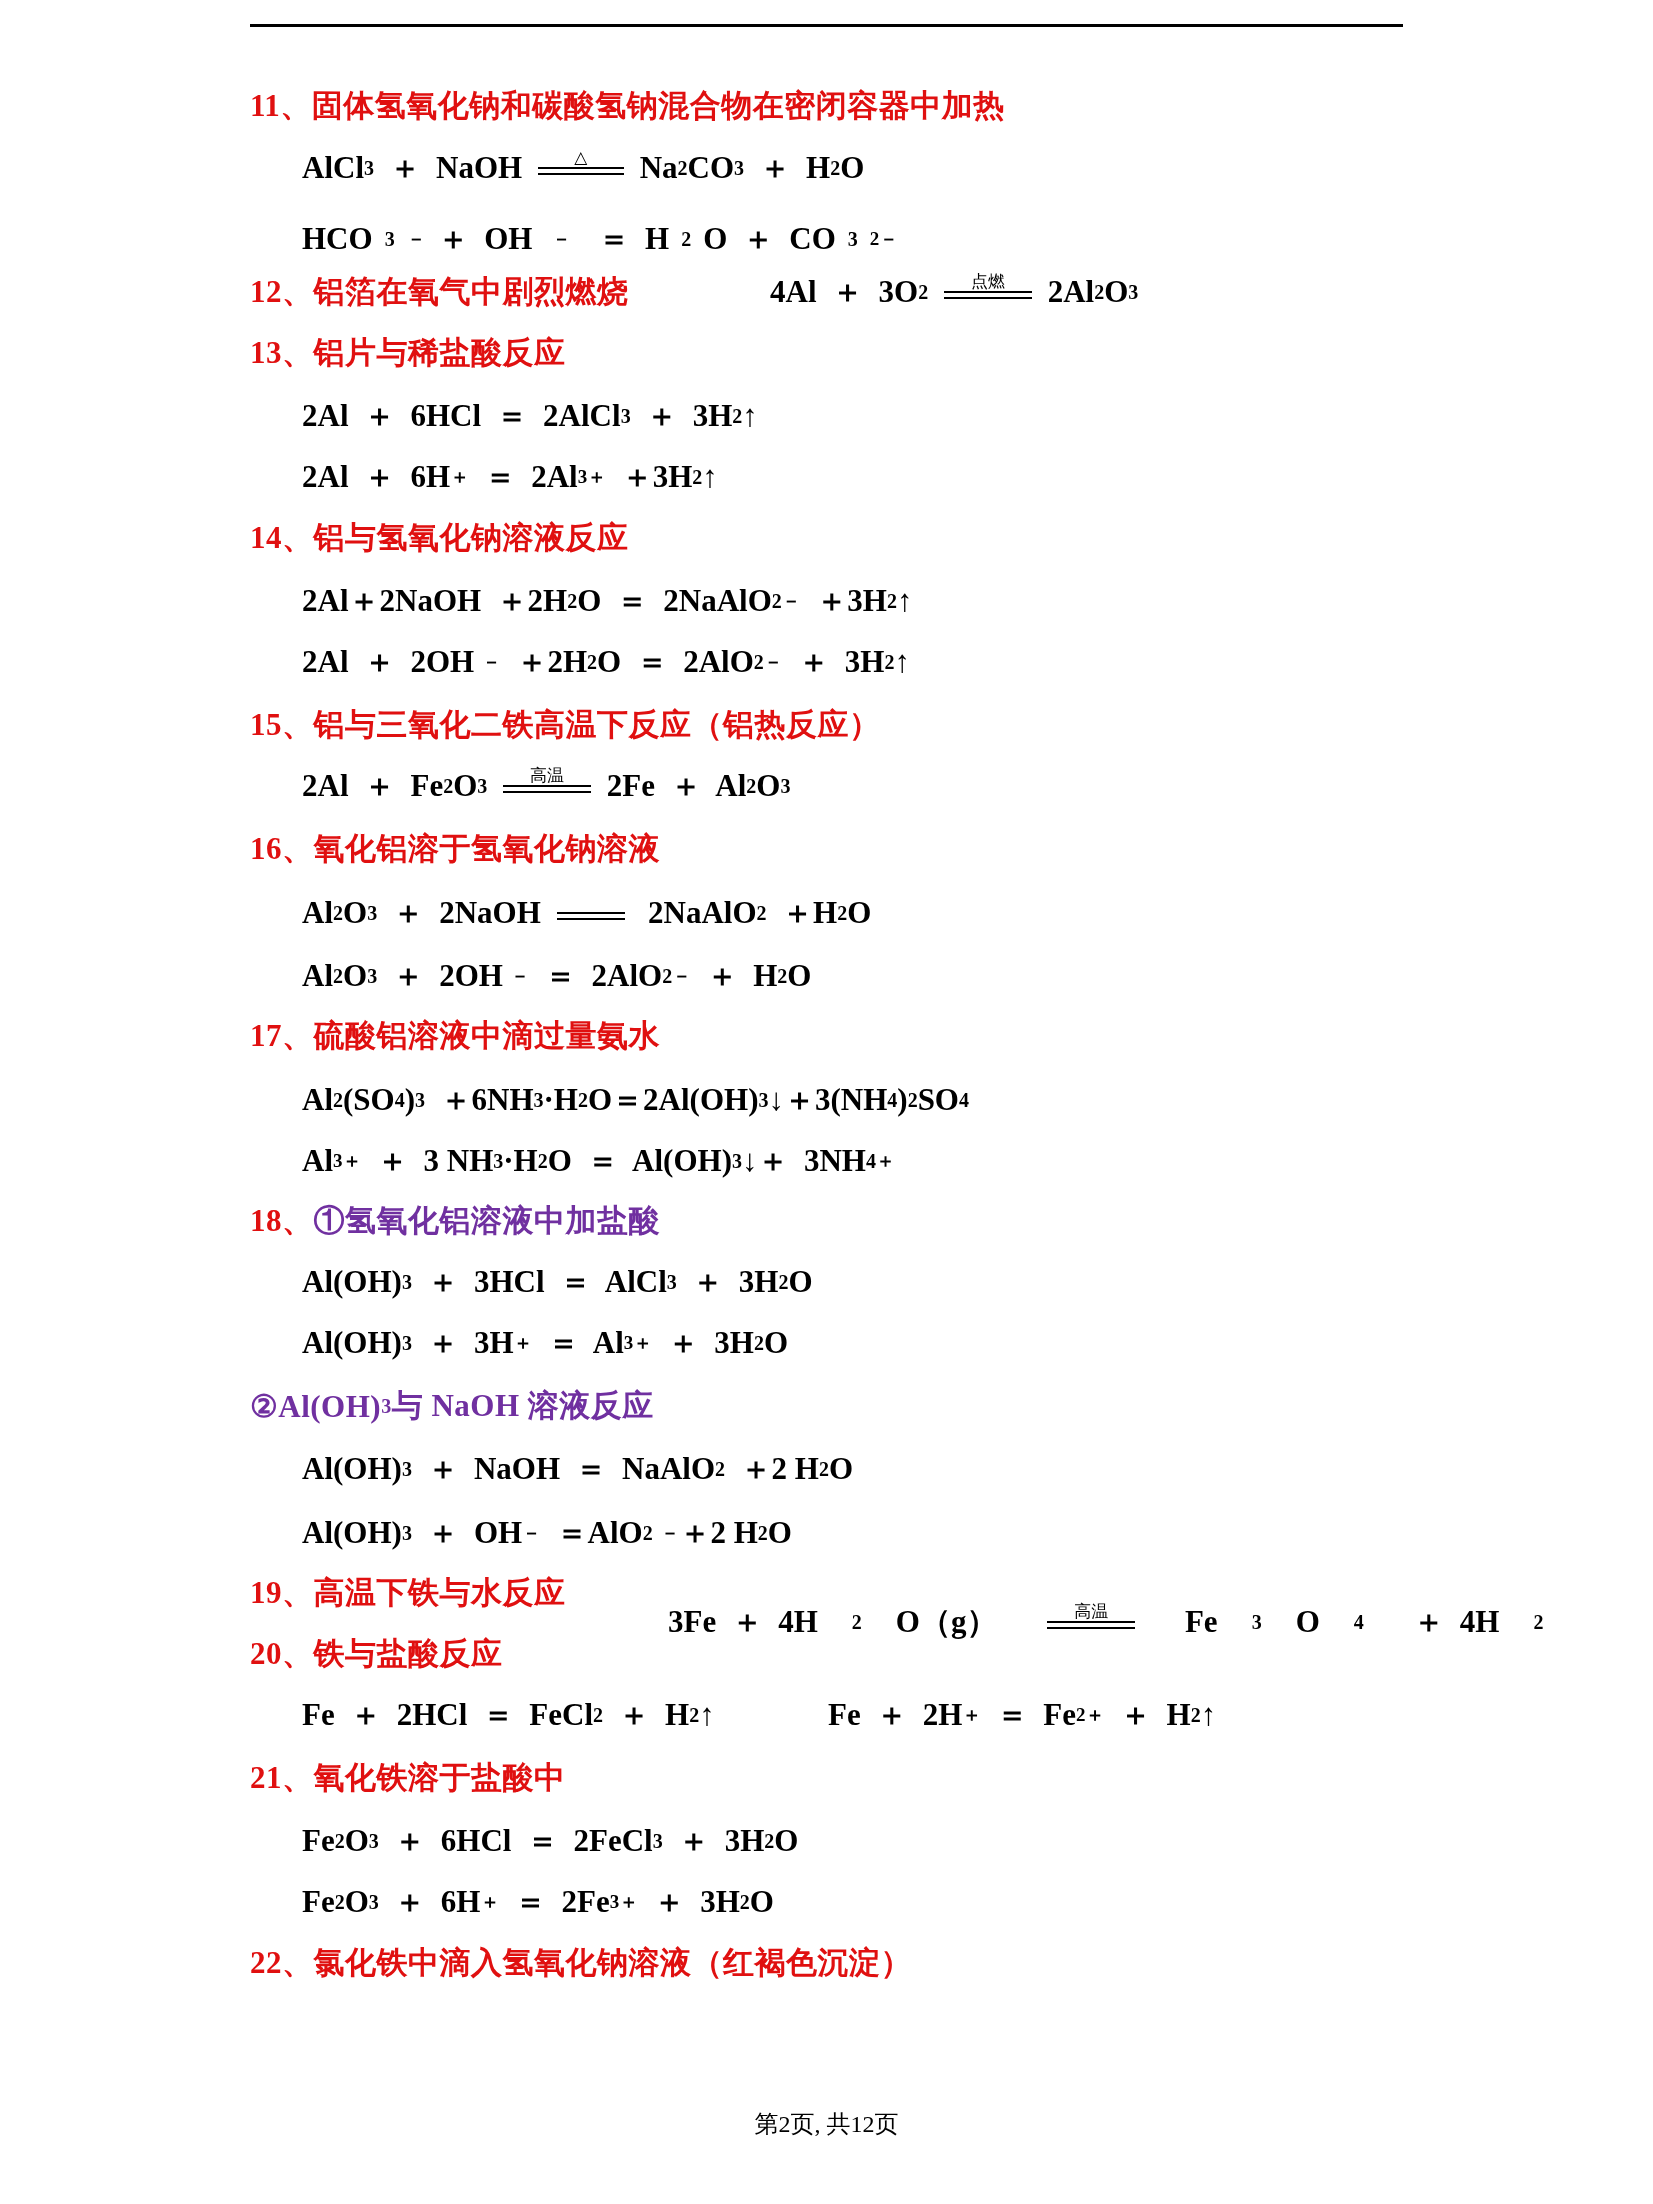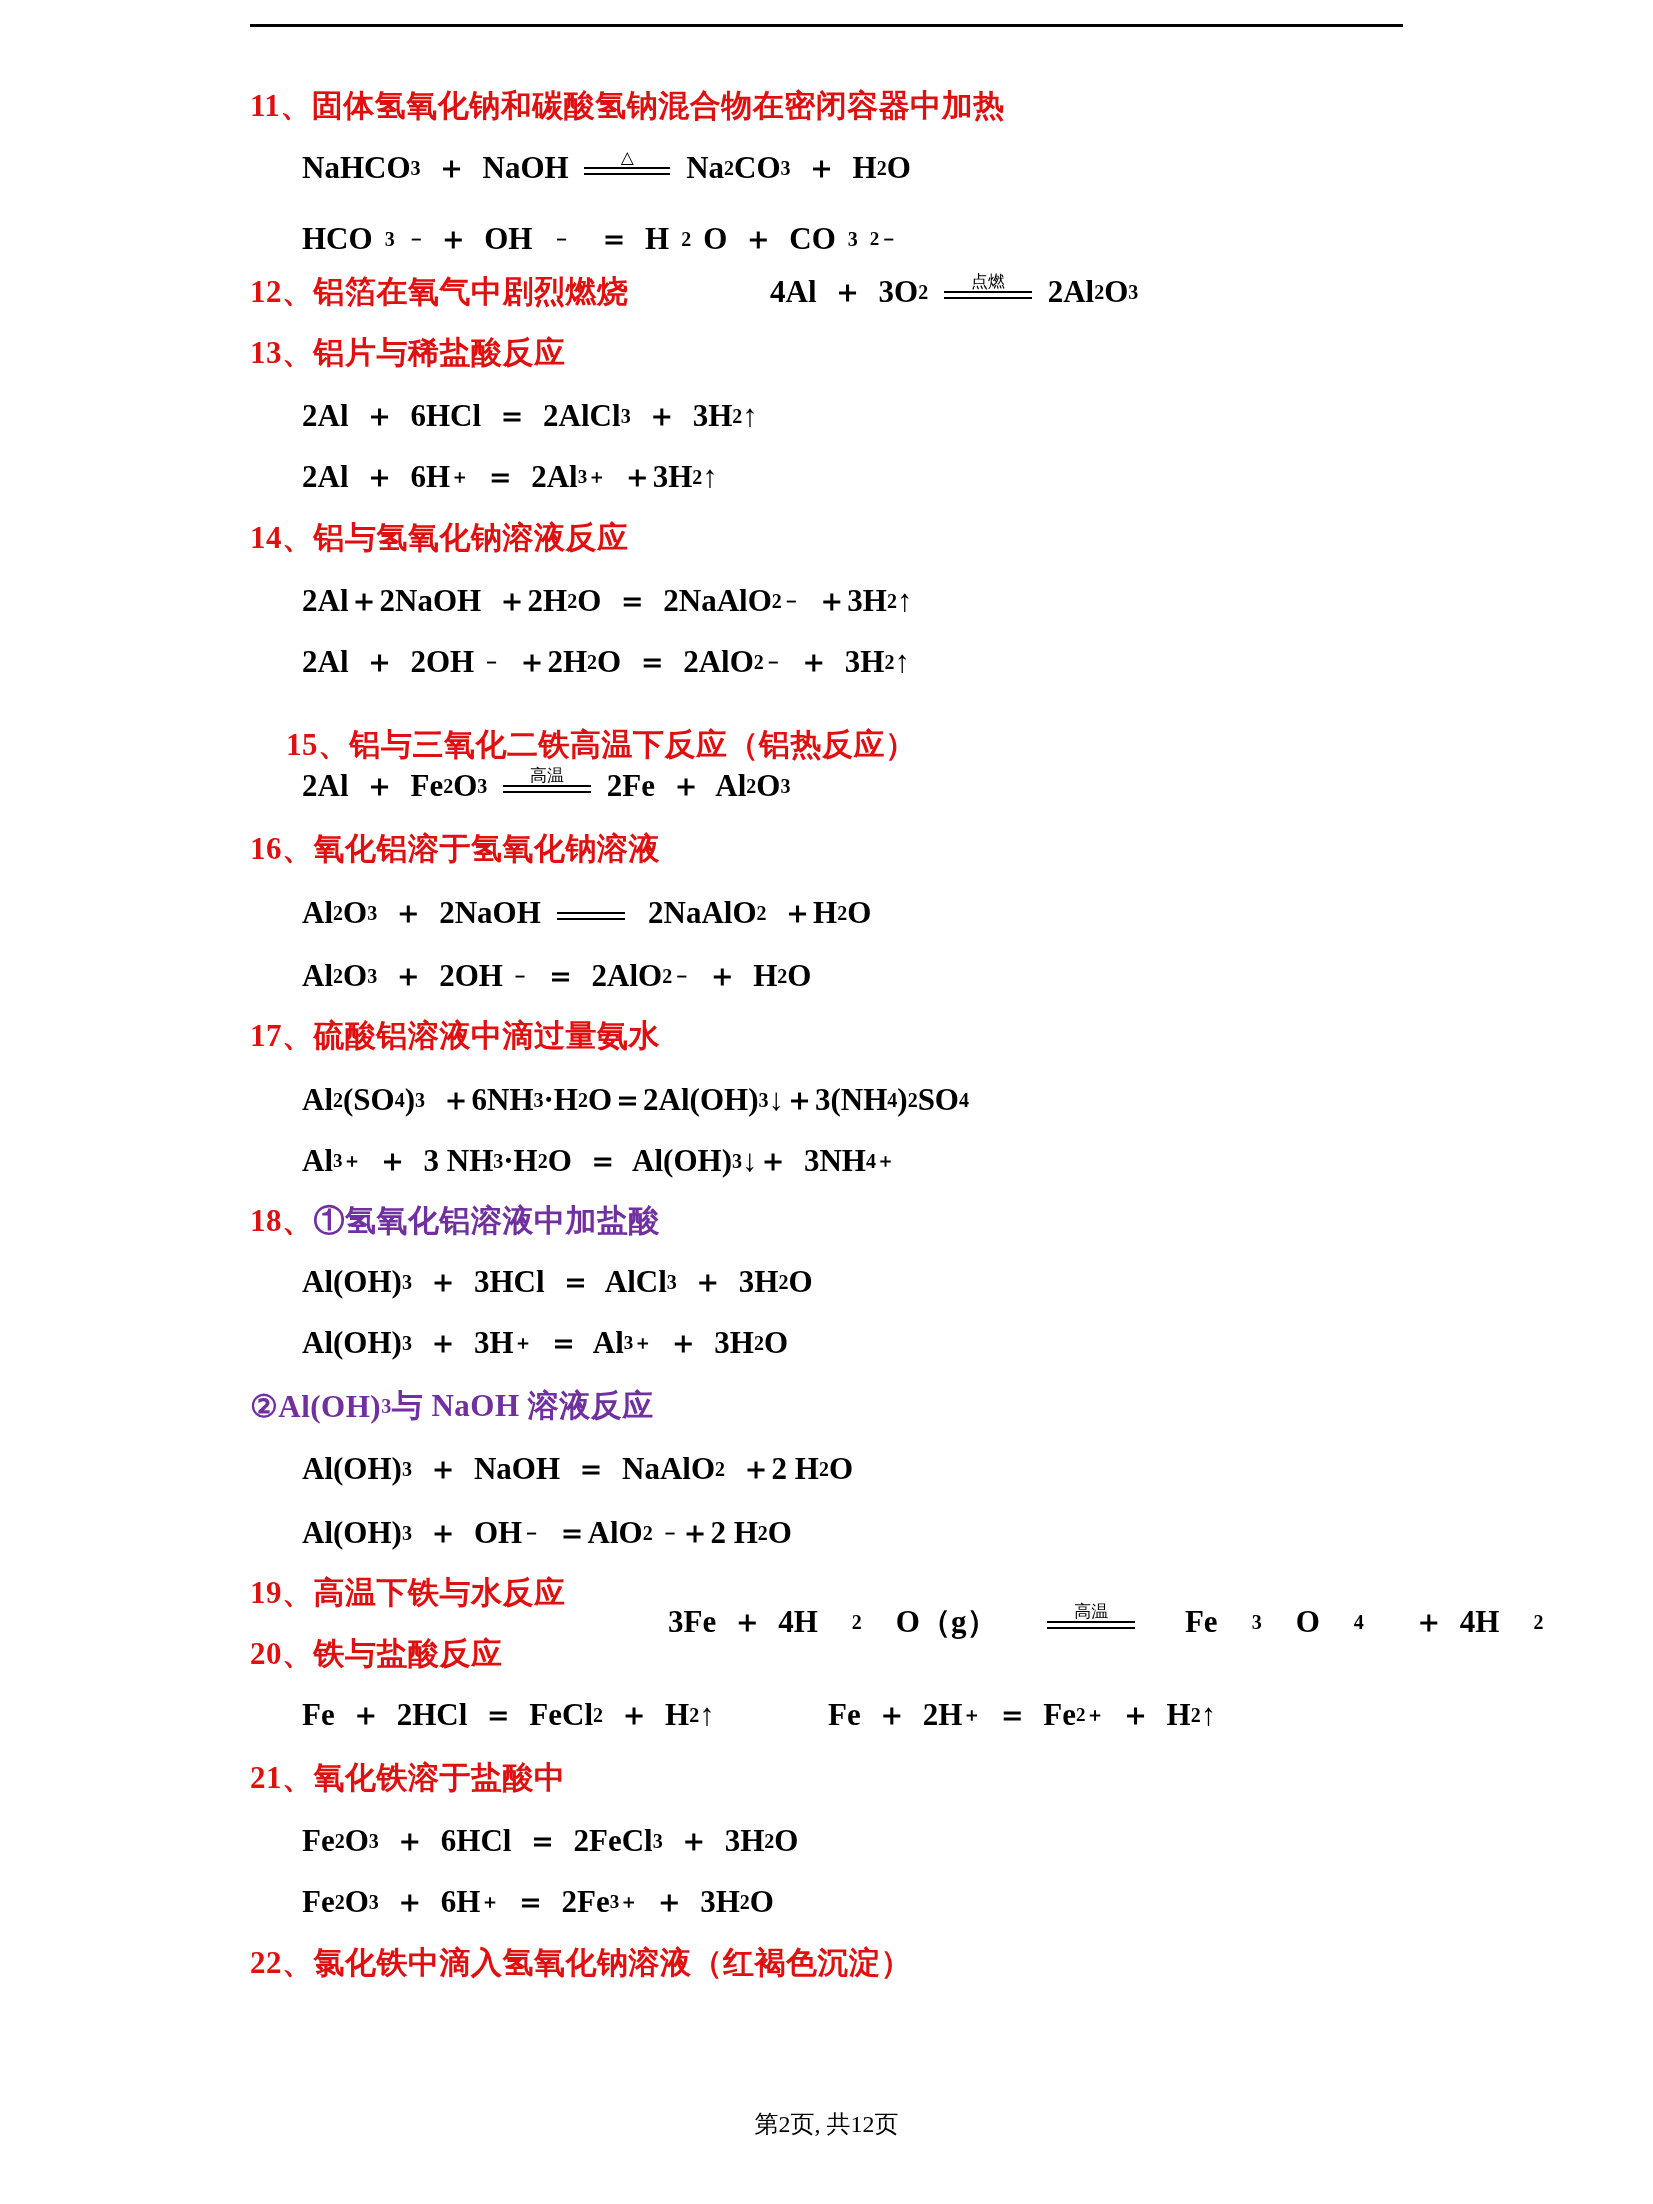--- a/index.html
+++ b/index.html
@@ -22,21 +22,21 @@
 </head>
 <body>
 
 <div class="page">
   <div class="rule"></div>
   <div id="content">
       <div class="row heading" style="top: 84px; left: 250px;">
         <span class="red">11、固体氢氧化钠和碳酸氢钠混合物在密闭容器中加热</span>
       </div>
       <div class="row eq" style="top: 146px; left: 302px;">
-        <span class="t">NaHCO</span>
+        <span class="t">AlCl</span>
         <sub>3</sub>
         <span class="t">  ＋  NaOH </span>
         <span class="cond">
           <span class="lbl">△</span>
           <span class="bars" style="width: 86px;"></span>
         </span>
         <span class="t"> Na</span>
         <sub>2</sub>
         <span class="t">CO</span>
         <sub>3</sub>
@@ -109,21 +109,21 @@
         <sup>－</sup>
         <span class="t">  ＋2H</span>
         <sub>2</sub>
         <span class="t">O  ＝  2AlO</span>
         <sub>2</sub>
         <sup>－</sup>
         <span class="t">  ＋  3H</span>
         <sub>2</sub>
         <span class="t">↑</span>
       </div>
-      <div class="row heading" style="top: 723px; left: 250px; margin-left: 36px;">
+      <div class="row heading" style="top: 703px; left: 250px;">
         <span class="red">15、铝与三氧化二铁高温下反应（铝热反应）</span>
       </div>
       <div class="row eq" style="top: 764px; left: 302px;">
         <span class="t">2Al  ＋  Fe</span>
         <sub>2</sub>
         <span class="t">O</span>
         <sub>3</sub>
         <span class="t"> </span>
         <span class="cond">
           <span class="lbl">高温</span>

